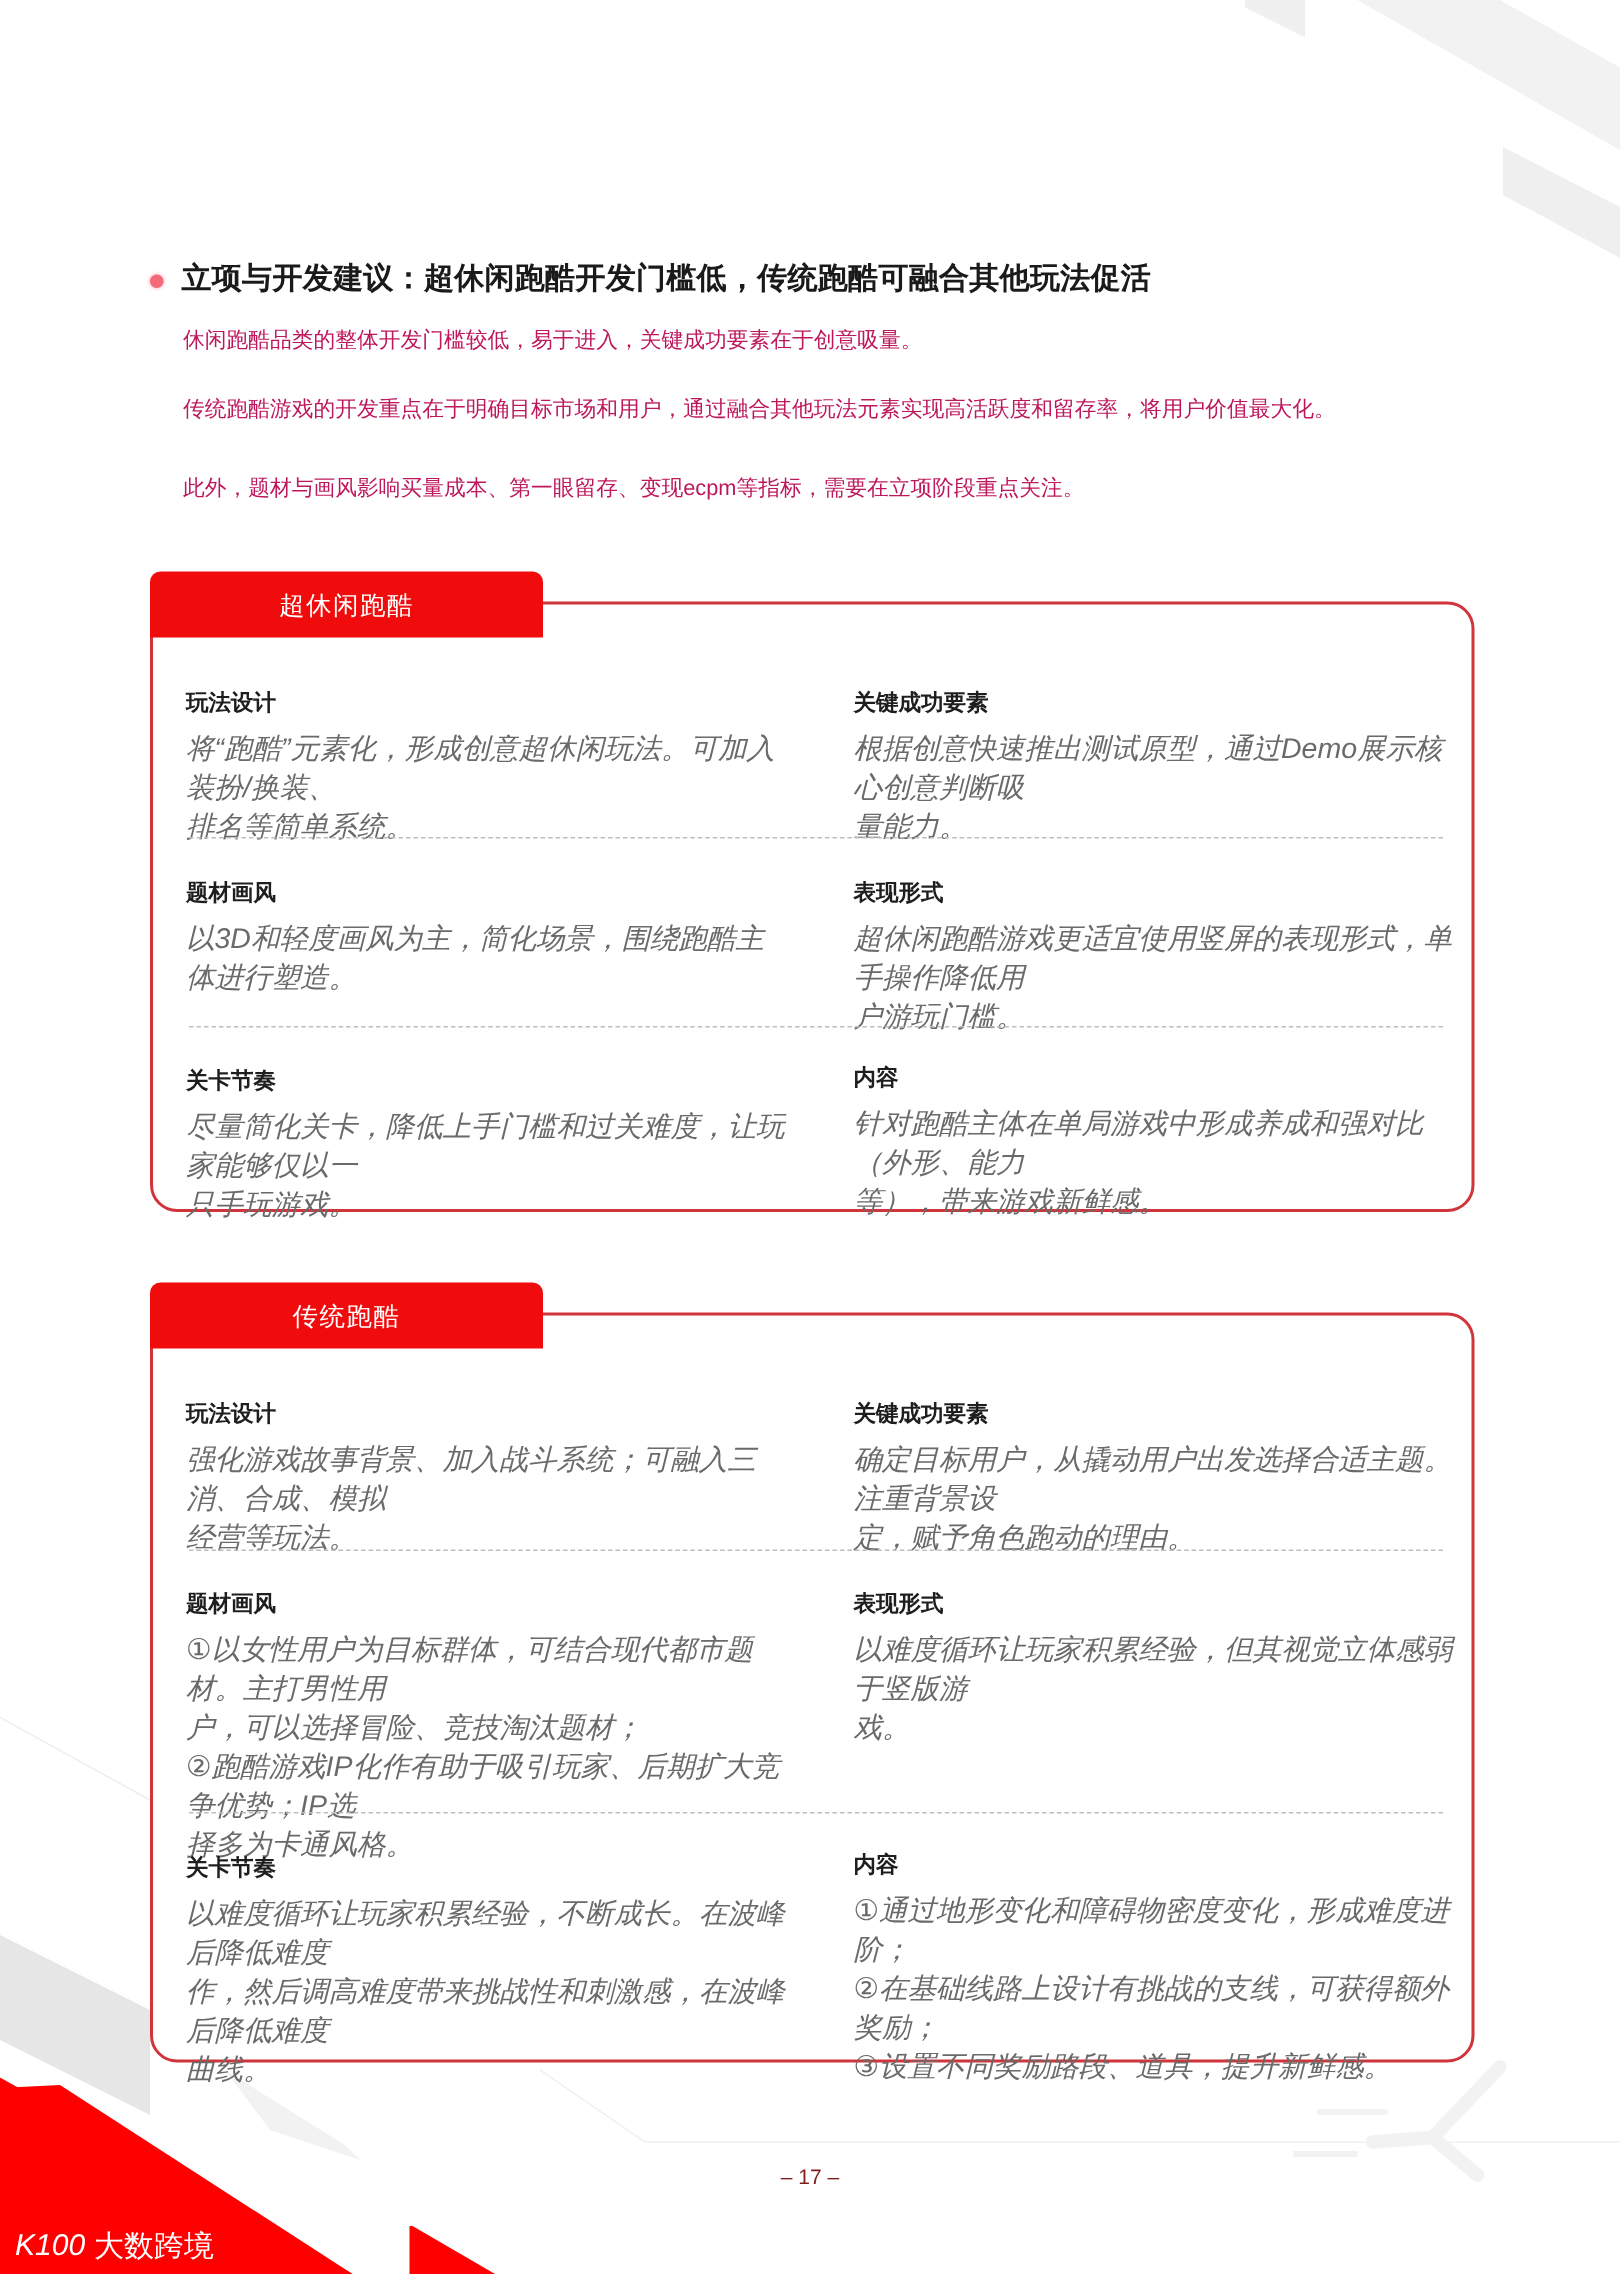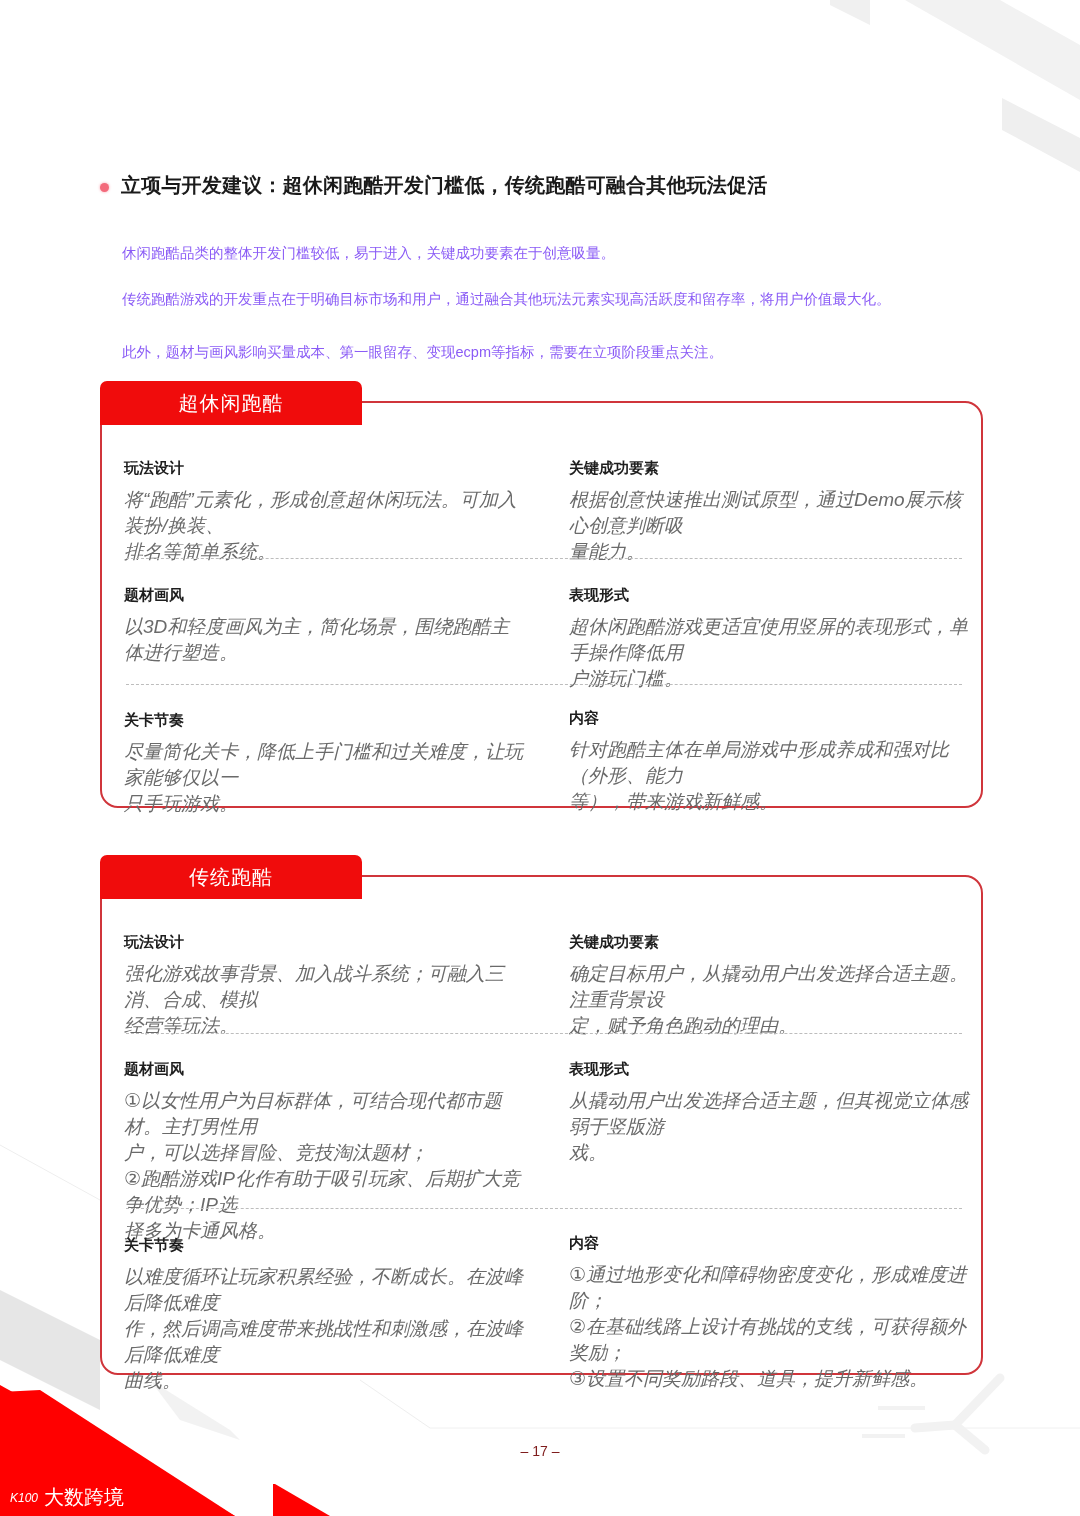--- a/index.html
+++ b/index.html
@@ -5,36 +5,36 @@
     * { box-sizing: border-box; margin: 0; padding: 0; }
     html, body { width: 1080px; height: 1516px; background: #ffffff; overflow: hidden; }
     body { position: relative; font-family: "Liberation Sans", "DejaVu Sans", sans-serif; color: #222; }
 
     .bg-deco { position: absolute; inset: 0; pointer-events: none; overflow: hidden; }
 
     .heading-row { position: absolute; left: 100px; top: 172px; display: flex; align-items: center; }
     .heading-dot { width: 9px; height: 9px; border-radius: 50%; background: #f36a7b; margin-right: 12px; margin-top: 4px; box-shadow: 0 0 3px #f8a0ac; }
     .heading-title { font-size: 20px; font-weight: bold; color: #1a1a1a; letter-spacing: 0.2px; }
 
-    .intro { position: absolute; left: 122px; font-size: 14.5px; color: #8b5cf6; margin-top: 27px; }
+    .intro { position: absolute; left: 122px; font-size: 14.5px; color: #be185d; }
 
     .card { position: absolute; left: 100px; width: 883px; border: 2px solid #d0353b; border-radius: 18px; background: #fff; }
-    .card-tab { position: absolute; left: -2px; top: -22px; width: 262px; height: 44px; background: #f00c0c; border-radius: 7px 7px 0 0; color: #fff; font-size: 20px; display: flex; align-items: center; justify-content: center; letter-spacing: 1px; }
+    .card-tab { position: absolute; left: -2px; top: -22px; width: 262px; height: 44px; background: #f00c0c; border-radius: 7px 7px 0 0; color: #fff; font-size: 17px; display: flex; align-items: center; justify-content: center; letter-spacing: 1px; }
     .card-top-mask { position: absolute; left: -3px; top: -4px; width: 263px; height: 24px; background: #fff; }
 
     .cell { position: absolute; width: 400px; }
     .cell-title { font-size: 15px; font-weight: bold; color: #1e1e1e; margin-bottom: 9px; }
     .cell-body { font-size: 19px; line-height: 26px; color: #6a6a6a; font-style: italic; }
 
     .divider { position: absolute; left: 24px; width: 836px; border-top: 1px dashed #bdbdbd; }
 
     .page-num { position: absolute; left: 0; width: 1080px; top: 1443px; text-align: center; font-size: 14px; color: #7f1d1d; }
 
     .logo { position: absolute; left: 10px; top: 1484px; display: flex; align-items: center; color: #fff; font-size: 20px; }
-    .logo-mark { font-size: 12px; margin-right: 6px; font-style: italic; }
+    .logo-mark { font-size: 20px; margin-right: 6px; font-style: italic; }
   </style>
 </head>
 <body>
 
 <div class="bg-deco">
   <svg width="1080" height="1516" style="position:absolute;left:0;top:0">
 
     <polygon points="830,0 870,0 870,25 830,5" fill="#f0f0f0"></polygon>
     <polygon points="905,0 1000,0 1080,45 1080,100" fill="#f2f2f2"></polygon>
     <polygon points="1002,98 1080,138 1080,172 1002,130" fill="#efefef"></polygon>
@@ -147,21 +147,21 @@
     <div class="cell-body">
       <div>①以女性用户为目标群体，可结合现代都市题材。主打男性用</div>
         <div>户，可以选择冒险、竞技淘汰题材；</div>
       <div>②跑酷游戏IP化作有助于吸引玩家、后期扩大竞争优势；IP选</div>
         <div>择多为卡通风格。</div>
     </div>
   </div>
   <div class="cell" style="left:467px;top:183px">
     <div class="cell-title">表现形式</div>
     <div class="cell-body">
-      <div>从撬动用户出发选择合适主题，但其视觉立体感弱于竖版游</div>
+      <div>以难度循环让玩家积累经验，但其视觉立体感弱于竖版游</div>
         <div>戏。</div>
     </div>
   </div>
 
   <div class="divider" style="top:331px"></div>
 
   <div class="cell" style="left:22px;top:359px">
     <div class="cell-title">关卡节奏</div>
     <div class="cell-body">
       <div>以难度循环让玩家积累经验，不断成长。在波峰后降低难度</div>

